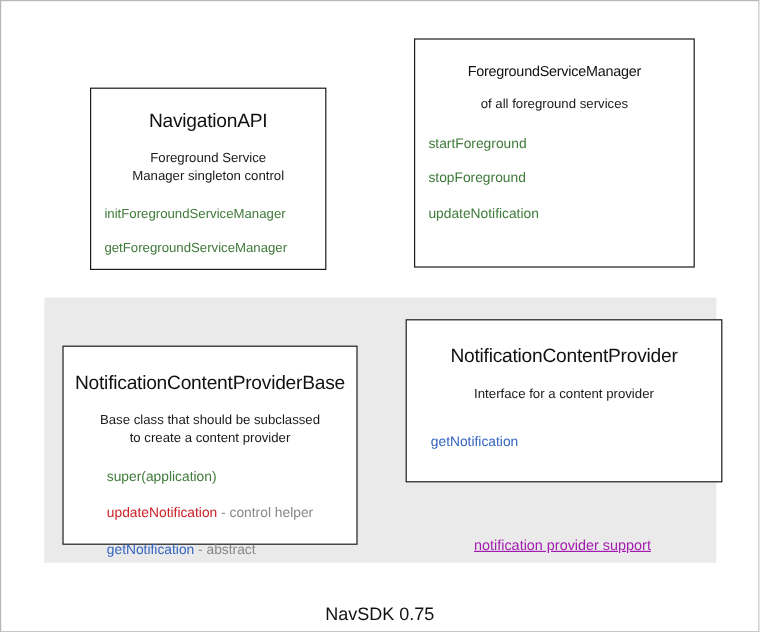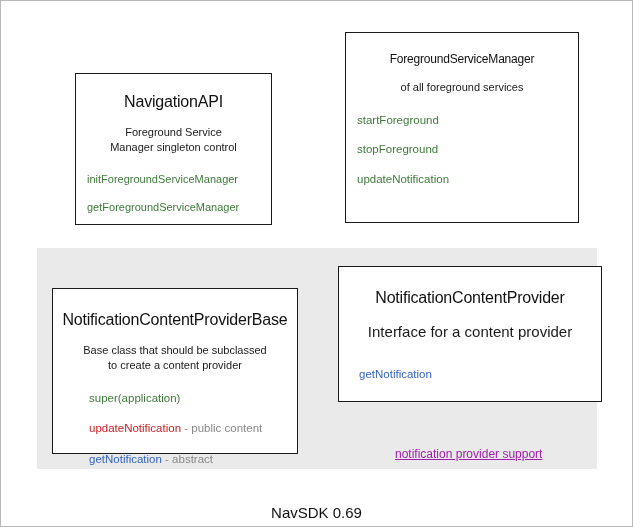--- a/index.html
+++ b/index.html
@@ -88,21 +88,21 @@
   #box-foreground-manager .class-desc  { font-size: 11px; margin-top: 14px; }
   #box-foreground-manager .method-list { margin-top: 20px; padding-left: 11px; }
   #box-foreground-manager .method      { font-size: 11.5px; margin-bottom: 18px; }
 
   #box-provider-base .class-title      { font-size: 16px; margin-top: 22px; }
   #box-provider-base .class-desc       { font-size: 11px; margin-top: 14px; }
   #box-provider-base .method-list      { margin-top: 20px; padding-left: 36px; }
   #box-provider-base .method           { font-size: 11.5px; margin-bottom: 19px; }
 
   #box-provider-interface .class-title { font-size: 16px; margin-top: 22px; }
-  #box-provider-interface .class-desc  { font-size: 15px; margin-top: 15px; }
+  #box-provider-interface .class-desc  { font-size: 11px; margin-top: 15px; }
   #box-provider-interface .method-list { margin-top: 27px; padding-left: 20px; }
   #box-provider-interface .method      { font-size: 11.5px; margin-bottom: 0; }
 
   #group-panel   { left: 36px; top: 247px; width: 560px; height: 221px; }
   #group-caption { left: 394px; top: 446px; font-size: 12px; }
   #footer-label  { left: 0; top: 503px; font-size: 15px; }
 </style>
 </head>
 <body>
 
@@ -149,35 +149,35 @@
     <div class="class-title">NotificationContentProviderBase</div>
     <div class="class-desc">
       <div>Base class that should be subclassed</div>
       <div>to create a content provider</div>
     </div>
     <div class="method-list">
       <div class="method">
         <span class="m-green">super(application)</span><span class="m-note"></span>
       </div>
       <div class="method">
-        <span class="m-red">updateNotification</span><span class="m-note"> - public content</span>
+        <span class="m-red">updateNotification</span><span class="m-note"> - control helper</span>
       </div>
       <div class="method">
         <span class="m-blue">getNotification</span><span class="m-note"> - abstract</span>
       </div>
     </div>
   </div>
 
   <div class="class-box" id="box-provider-interface">
     <div class="class-title">NotificationContentProvider</div>
     <div class="class-desc">
       <div>Interface for a content provider</div>
     </div>
     <div class="method-list">
       <div class="method">
         <span class="m-blue">getNotification</span><span class="m-note"></span>
       </div>
     </div>
   </div>
 
-  <div id="footer-label">NavSDK 0.69</div>
+  <div id="footer-label">NavSDK 0.75</div>
 
 </div>
 
 </body></html>

